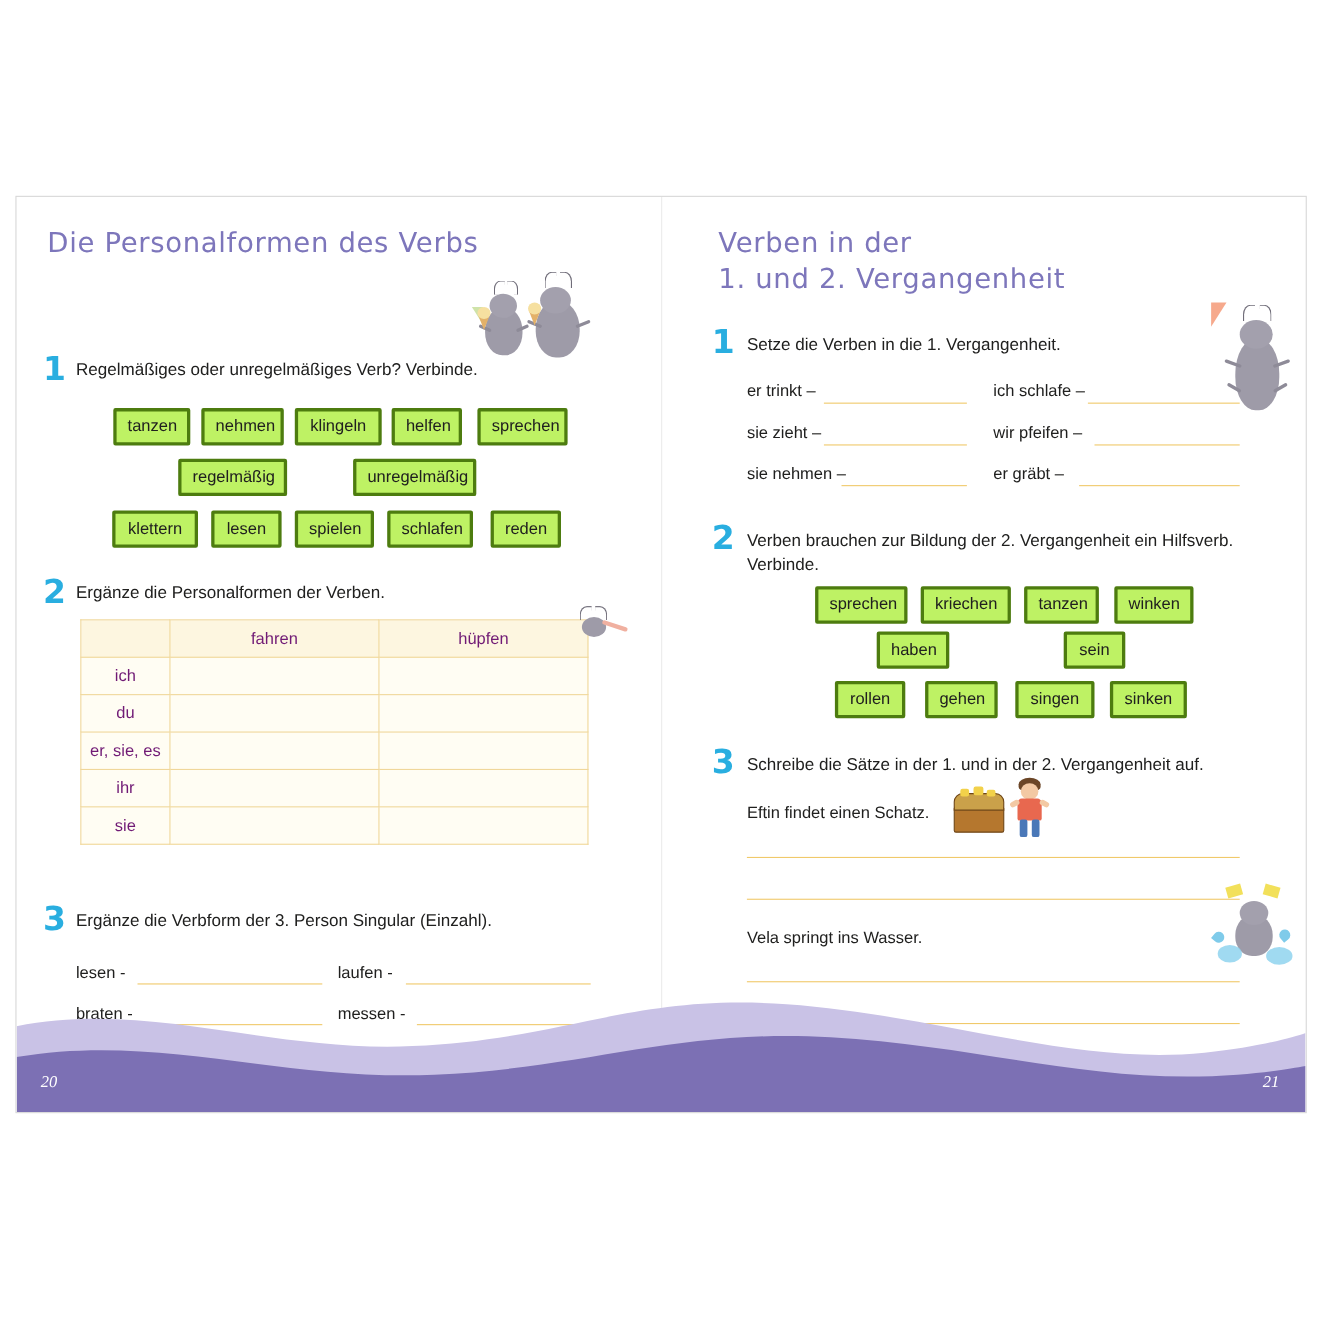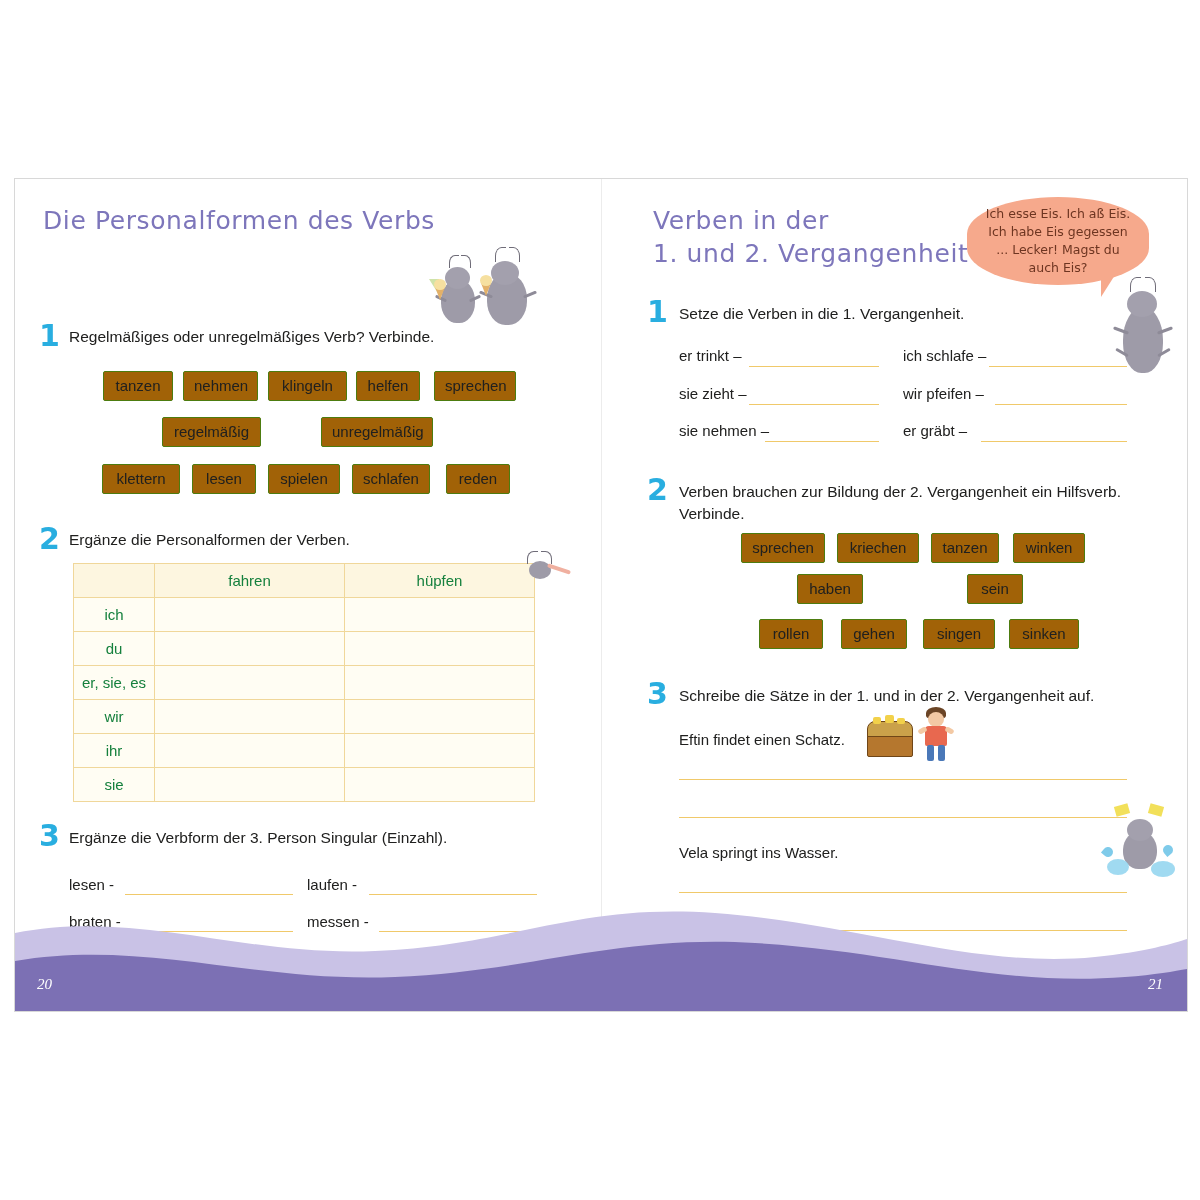--- a/index.html
+++ b/index.html
@@ -83,38 +83,38 @@
   .instr {
     position: absolute;
     font-family: "Liberation Sans", sans-serif;
     font-size: 15.5px;
     color: #20201f;
     line-height: 1.45;
   }
 
   .wordbox {
     position: absolute;
-    border: 1px solid #4d7c0f;
-    background: #a16207;
+    border: 3px solid #4d7c0f;
+    background: #bef264;
     border-radius: 2px;
     font-family: "Liberation Sans", sans-serif;
     font-size: 15px;
     color: #20201f;
     padding: 5px 10px 6px 10px;
     white-space: nowrap;
     box-sizing: border-box;
     text-align: center;
   }
 
   table.conj {
     position: absolute;
     border-collapse: collapse;
     font-family: "Liberation Sans", sans-serif;
     font-size: 15px;
-    color: #15803d;
+    color: #701a75;
   }
   table.conj td, table.conj th {
     border: 1px solid #f0d79a;
     height: 31px;
     font-weight: normal;
     text-align: center;
     background: #fffdf3;
   }
   table.conj td.label { width: 78px; background: #fffdf3; }
   table.conj td.cell { width: 187px; background: #fffdf3; }
@@ -301,25 +301,20 @@
           <td class="label">du</td>
           <td class="cell"></td>
           <td class="cell"></td>
         </tr>
         <tr>
           <td class="label">er, sie, es</td>
           <td class="cell"></td>
           <td class="cell"></td>
         </tr>
         <tr>
-          <td class="label">wir</td>
-          <td class="cell"></td>
-          <td class="cell"></td>
-        </tr>
-        <tr>
           <td class="label">ihr</td>
           <td class="cell"></td>
           <td class="cell"></td>
         </tr>
         <tr>
           <td class="label">sie</td>
           <td class="cell"></td>
           <td class="cell"></td>
         </tr>
       </tbody>
@@ -348,21 +343,20 @@
       <div class="rule" style="left:364px; top:752px; width:158px;"></div>
     </div>
 
     <div class="col right">
 
       <h1 class="heading" style="left:52px; top:26px;">
         <span>Verben in der</span><br>
         <span>1. und 2. Vergangenheit</span>
       </h1>
 
-      <div class="bubble orange" style="left:366px; top:18px; width:182px; height:88px;">Ich esse Eis. Ich aß Eis. Ich habe Eis gegessen ... Lecker! Magst du auch Eis?</div>
       <div class="bubble-tail" style="left:500px; top:96px;
            border-left:0 solid transparent; border-right:14px solid transparent; border-top:22px solid #f6a98c;"></div>
 
       <div class="ant" style="left:512px; top:100px; width:70px; height:110px;">
         <div class="ant-body" style="left:10px; top:28px; width:40px; height:66px;"></div>
         <div class="ant-head" style="left:14px; top:12px; width:30px; height:26px;"></div>
         <div class="antenna" style="left:17px; top:-2px; width:10px; height:14px;"></div>
         <div class="antenna" style="left:32px; top:-2px; width:10px; height:14px; transform:scaleX(-1);"></div>
         <div class="ant-leg" style="left:0px; top:50px; width:16px; height:3px; transform:rotate(20deg);"></div>
         <div class="ant-leg" style="left:44px; top:50px; width:16px; height:3px; transform:rotate(-20deg);"></div>

